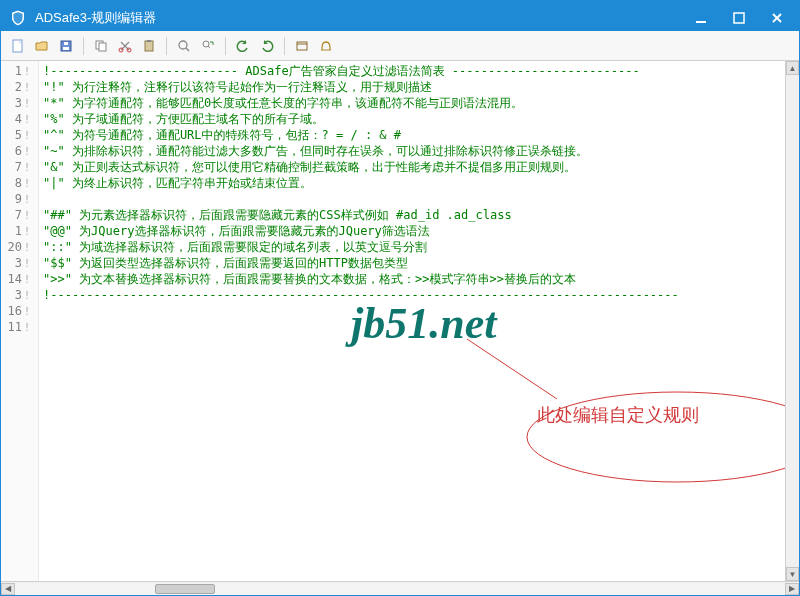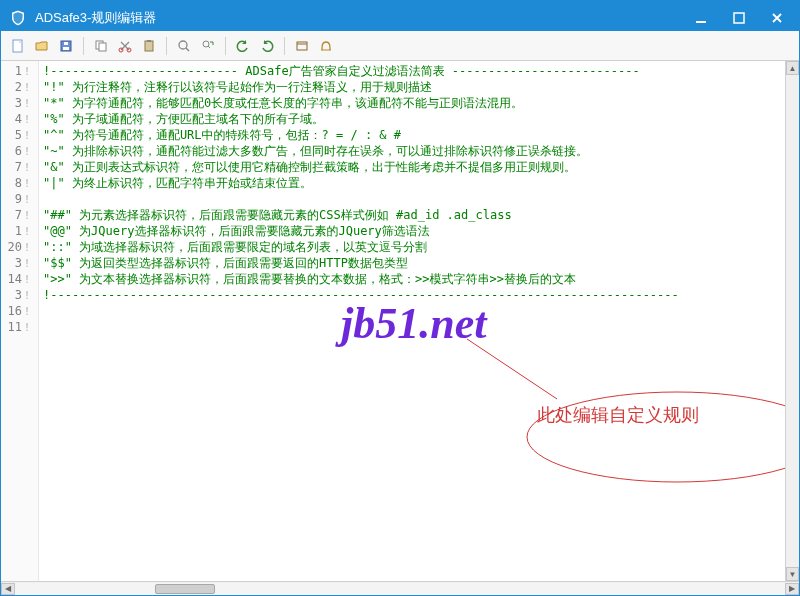--- a/index.html
+++ b/index.html
@@ -12,21 +12,21 @@
   .win-btn { width: 36px; height: 22px; display: flex; align-items: center; justify-content: center; color: #fff; }
   .toolbar { height: 30px; background: #f7f7f7; border-bottom: 1px solid #d0d0d0; display: flex; align-items: center; padding: 0 6px; gap: 2px; }
   .tb-btn { width: 22px; height: 22px; display: flex; align-items: center; justify-content: center; border-radius: 3px; }
   .tb-sep { width: 1px; height: 18px; background: #d0d0d0; margin: 0 4px; }
   .editor-wrap { flex: 1; display: flex; overflow: hidden; position: relative; background:#fff; }
   .gutter { width: 38px; background: #fafafa; border-right: 1px solid #e8e8e8; font-family: Consolas, monospace; font-size: 12px; color: #808080; text-align: right; padding-top: 2px; }
   .gutter .ln { height: 16px; line-height: 16px; padding-right: 4px; }
   .gutter .ln::after { content: ""; display:inline-block; width:4px; }
   .code { flex: 1; font-family: Consolas, "Microsoft YaHei", monospace; font-size: 12px; line-height: 16px; padding: 2px 4px; position: relative; white-space: pre; overflow:hidden; }
   .code .line { height: 16px; color: #008000; }
-  .watermark { position: absolute; left: 302px; top: 255px; font-size: 44px; font-weight: bold; color: #6d28d9; font-style: italic; font-family: "Times New Roman", serif; pointer-events: none; }
+  .watermark { position: absolute; left: 312px; top: 255px; font-size: 44px; font-weight: bold; color: #0f766e; font-style: italic; font-family: "Times New Roman", serif; pointer-events: none; }
   .ellipse-note { position: absolute; left: 420px; top: 310px; width: 310px; height: 100px; pointer-events:none; }
   .ellipse-note svg { width:100%; height:100%; overflow:visible; }
   .ellipse-text { position:absolute; left:78px; top:36px; color:#d23838; font-size:18px; font-family:"SimSun","Microsoft YaHei"; }
   .hscroll { height: 14px; background:#f0f0f0; border-top:1px solid #d0d0d0; display:flex; align-items:center; }
   .hscroll .arrow { width:14px; height:12px; background:#e4e4e4; border:1px solid #c4c4c4; display:flex; align-items:center; justify-content:center; font-size:8px; color:#666; }
   .hscroll .track { flex:1; height:12px; background:#f4f4f4; position:relative; }
   .hscroll .thumb { position:absolute; left:140px; width:60px; height:10px; top:1px; background:#cfcfcf; border:1px solid #a8a8a8; border-radius:2px; }
   .vscroll { width:14px; background:#f0f0f0; border-left:1px solid #d0d0d0; display:flex; flex-direction:column; }
   .vscroll .arrow { height:14px; background:#e4e4e4; border:1px solid #c4c4c4; display:flex; align-items:center; justify-content:center; font-size:8px; color:#666; }
   .vscroll .track { flex:1; }

